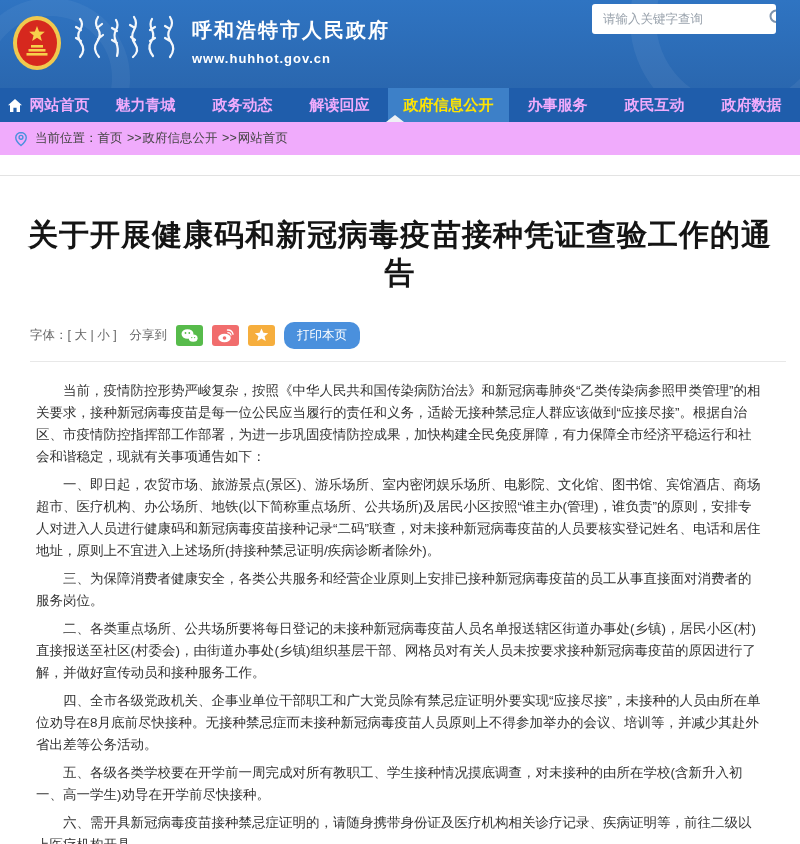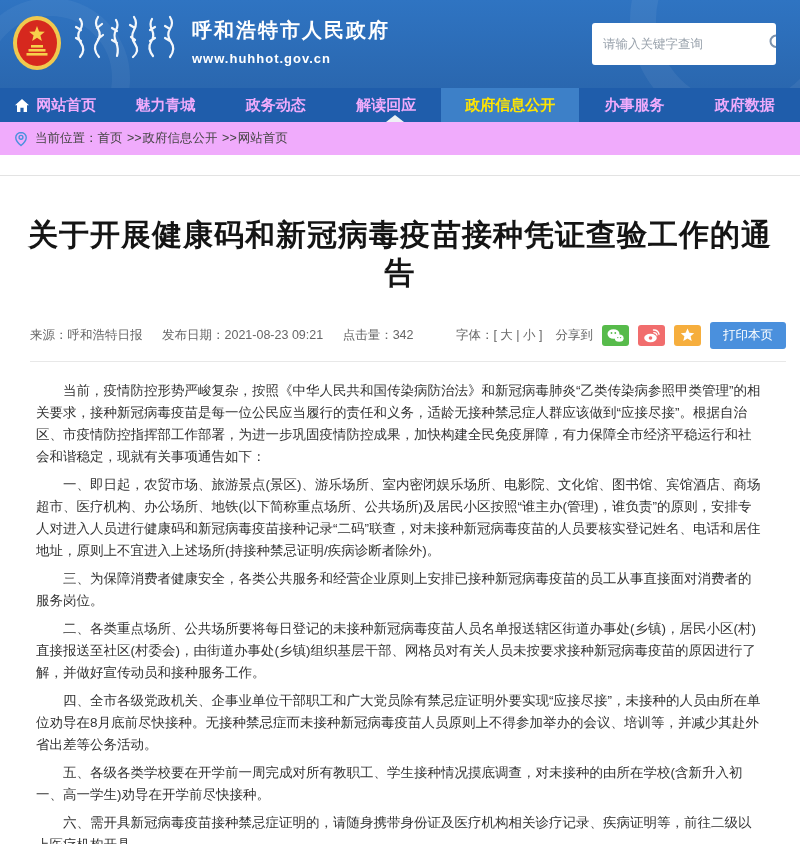--- a/index.html
+++ b/index.html
@@ -22,21 +22,21 @@
   .site-header .deco2 {
     position: absolute; left: -30px; bottom: -70px; width: 160px; height: 160px;
     border: 18px solid rgba(255,255,255,.05); border-radius: 50%;
   }
   .emblem { position: absolute; left: 12px; top: 15px; width: 50px; height: 56px; }
   .mongolian { position: absolute; left: 72px; top: 13px; }
   .title-block { position: absolute; left: 192px; top: 12px; color: #fff; }
   .site-title { font-size: 20px; font-weight: bold; letter-spacing: 2px; line-height: 36px; }
   .site-url  { font-size: 13px; font-weight: bold; letter-spacing: 1px; margin-top: 3px; }
   .search-box {
-    position: absolute; right: 24px; top: 23px; width: 184px; height: 42px;
+    position: absolute; right: 24px; top: 4px; width: 184px; height: 30px;
     background: #fff; border-radius: 3px; display: flex; align-items: center; overflow: hidden;
   }
   .search-input {
     flex: 1; height: 100%; border: none; outline: none; background: transparent;
     padding: 0 4px 0 11px; font-size: 12.5px; color: #333;
     font-family: "Liberation Sans", "DejaVu Sans", sans-serif;
   }
   .search-input::placeholder { color: #9aa3ad; }
   .search-btn { width: 32px; height: 100%; border: none; background: transparent;
     display: flex; align-items: center; justify-content: center; cursor: pointer; }
@@ -86,21 +86,21 @@
   .font-size-ctrl a { color: #666; text-decoration: none; cursor: pointer; }
   .share-label { margin-left: 4px; }
   .icon-btn {
     width: 27px; height: 21px; border: none; border-radius: 3px; cursor: pointer;
     display: inline-flex; align-items: center; justify-content: center; line-height: 0; padding: 0;
   }
   .icon-wechat { background: #57bb4b; }
   .icon-weibo  { background: #f16d6d; }
   .icon-fav    { background: #f6ae3d; color: #fff; font-size: 13px; line-height: 1; }
   .print-btn {
-    background: #4a90dd; color: #fff; border: none; border-radius: 3px;
+    background: #4a90dd; color: #fff; border: none; border-radius: 10px;
     font-size: 12.5px; padding: 5px 13px; cursor: pointer; white-space: nowrap;
     font-family: "Liberation Sans", "DejaVu Sans", sans-serif;
   }
   .doc-number { text-align: center; font-size: 14px; color: #333; margin-top: 26px; }
   .article-body { padding: 12px 30px 0; font-size: 13.5px; line-height: 22px; color: #333; }
   .para { text-indent: 2em; margin: 6px; }
 </style>
 </head>
 <body>
 
@@ -177,20 +177,24 @@
     <a class="nav-item active" href="#">
 
       <span class="nav-label">政府信息公开</span>
     </a>
 
     <a class="nav-item" href="#">
 
       <span class="nav-label">办事服务</span>
     </a>
 
+    <a class="nav-item" href="#">
+
+      <span class="nav-label">政民互动</span>
+    </a>
 
     <a class="nav-item" href="#">
 
       <span class="nav-label">政府数据</span>
     </a>
 
 </nav>
 
 <div class="breadcrumb">
   <span class="pin-icon">
@@ -210,25 +214,20 @@
     
   </span>
 </div>
 
 <div class="gap"></div>
 
 <main class="content-box">
   <h1 class="article-title">关于开展健康码和新冠病毒疫苗接种凭证查验工作的通告</h1>
 
   <div class="meta-row">
-    <div class="meta-left">
-      <span class="pair"><span>来源：</span><span>呼和浩特日报</span></span>
-      <span class="pair"><span>发布日期：</span><span>2021-08-23 09:21</span></span>
-      <span class="pair"><span>点击量：</span><span>342</span></span>
-    </div>
 
     <div class="meta-right">
       <span class="font-size-ctrl"><span>字体：[ </span><a href="#">大</a><span> | </span><a href="#">小</a><span> ]</span></span>
 
       <span class="share-label">分享到</span>
 
       <button class="icon-btn icon-wechat">
         <span>
           <svg width="17" height="15" viewBox="0 0 17 15">
             <ellipse cx="6.5" cy="6" rx="6" ry="4.8" fill="#ffffff"></ellipse>

